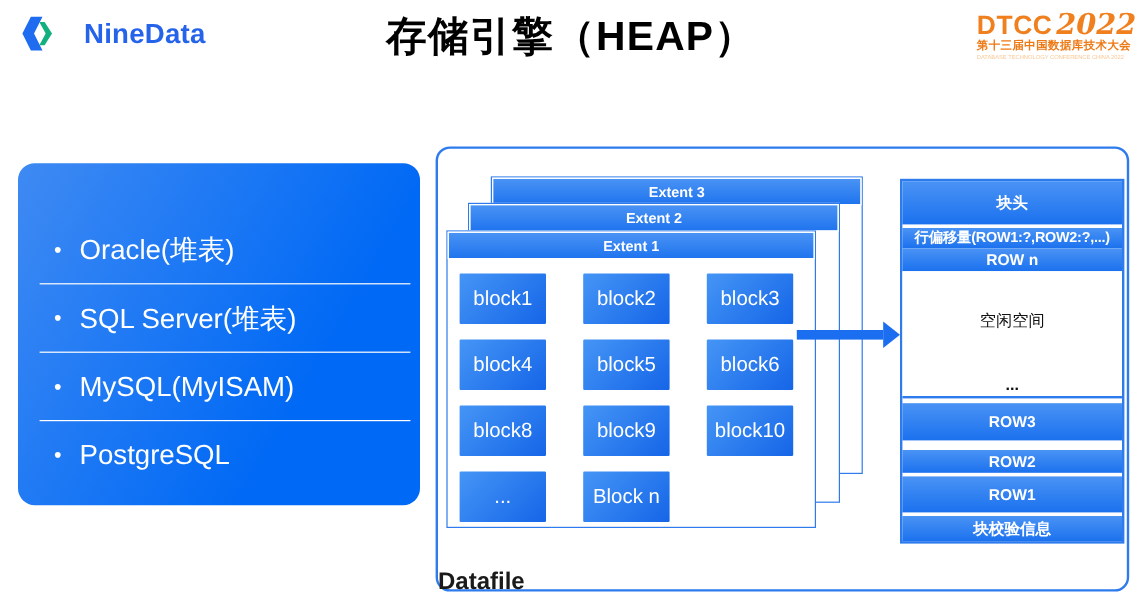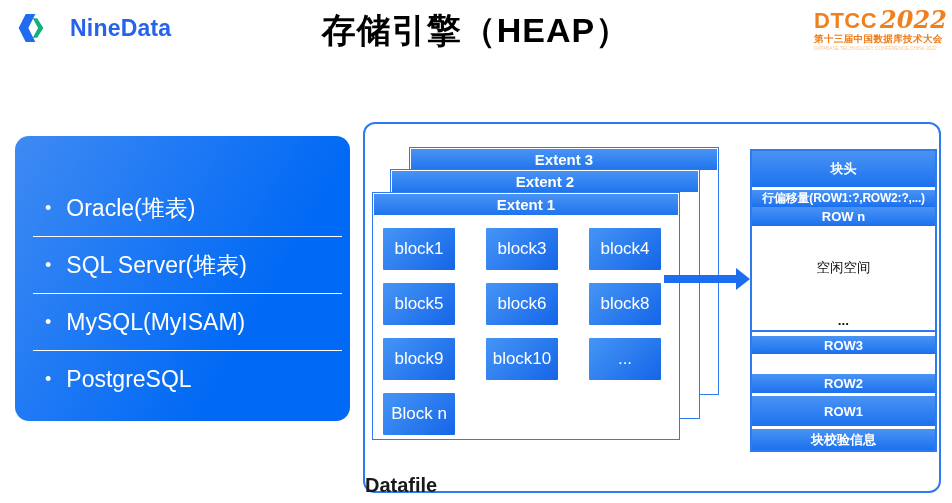--- a/index.html
+++ b/index.html
@@ -26,21 +26,21 @@
   .bullet { font-size:18px; margin-right:15px; }
 
   
   .diagram { position:absolute; left:363px; top:122px; width:578px; height:371px; background:#fff;
              border:2px solid #2e7bed; border-radius:12px; }
   .extent-panel { position:absolute; background:#fff; border:1.5px solid #2e7bed; }
   .extent-back  { left:44px; top:23px; width:310px; height:248px; }
   .extent-mid   { left:25px; top:45px; width:310px; height:250px; }
   .extent-front { left:7px;  top:68px; width:308px; height:248px; }
   .extent-header { height:23px; width:100%; background:linear-gradient(180deg,#4a93f5,#1f74ee);
-                   border:1px solid #fff; color:#fff; font-weight:bold; font-size:15px;
+                   border:1px solid #fff; color:#fff; font-weight:bold; font-size:12px;
                    display:flex; align-items:center; justify-content:center; }
   .blocks-grid { display:grid; grid-template-columns:80px 80px 80px; gap:13px 23px; padding:12px 0 0 10px; }
   .block { width:72px; height:42px; background:linear-gradient(135deg,#4595f6 0%,#1565e8 100%);
            color:#fff; font-size:17px; display:flex; align-items:center; justify-content:center; border-radius:1px; }
 
   .caption-datafile { position:absolute; left:0; top:350px; width:260px; text-align:left;
                       font-size:20px; color:#1a1a1a;font-weight:bold; }
   .caption-block-example { position:absolute; left:385px; top:300px; width:187px; text-align:center;
                            font-size:20px; color:#1a1a1a; }
 
@@ -54,21 +54,21 @@
   .block-table { position:absolute; left:385px; top:25px; width:187px; background:#fff;
                  border:2px solid #2e7bed; z-index:4; }
   .bt-row { width:100%; display:flex; align-items:center; justify-content:center; }
   .bt-bar { background:linear-gradient(180deg,#4a93f5,#1b71ee); color:#fff; font-weight:bold; font-size:13px; }
   .bt-white { background:#fff; color:#111; font-size:13.5px; }
   .r-head     { height:36px; margin-bottom:3px; }
   .r-offset   { height:17px; font-size:12px; letter-spacing:-0.2px; }
   .r-free     { height:84px; }
   .r-rown     { height:19px; }
   .r-dots     { height:22px; font-weight:bold; border-bottom:2px solid #2e7bed; margin-bottom:4px; }
-  .r-row3     { height:18px; margin-bottom:20px; }
+  .r-row3     { height:31px; margin-bottom:8px; }
   .r-row2     { height:19px; margin-bottom:3px; }
   .r-row1     { height:30px; margin-bottom:3px; }
   .r-checksum { height:21px; }
 </style>
 </head>
 <body>
 
 <div class="slide">
 
   <div class="logo">
@@ -116,20 +116,21 @@
     </div>
 
     <div class="extent-panel extent-mid">
       <div class="extent-header">Extent 2</div>
     </div>
 
     <div class="extent-panel extent-front">
       <div class="extent-header">Extent 1</div>
       <div class="blocks-grid">
         <div class="block">block1</div>
+        <div class="block">block2</div>
         <div class="block">block3</div>
         <div class="block">block4</div>
         <div class="block">block5</div>
         <div class="block">block6</div>
         <div class="block">block8</div>
         <div class="block">block9</div>
         <div class="block">block10</div>
         <div class="block">...</div>
         <div class="block">Block n</div>
       </div>

